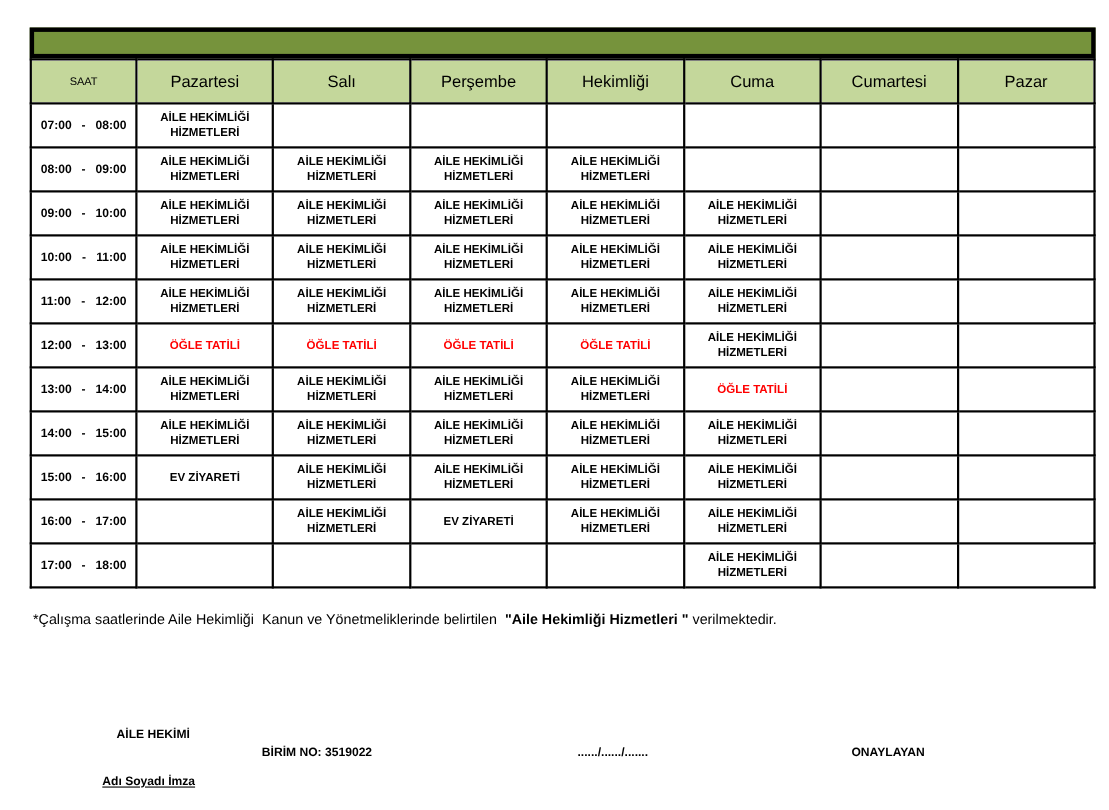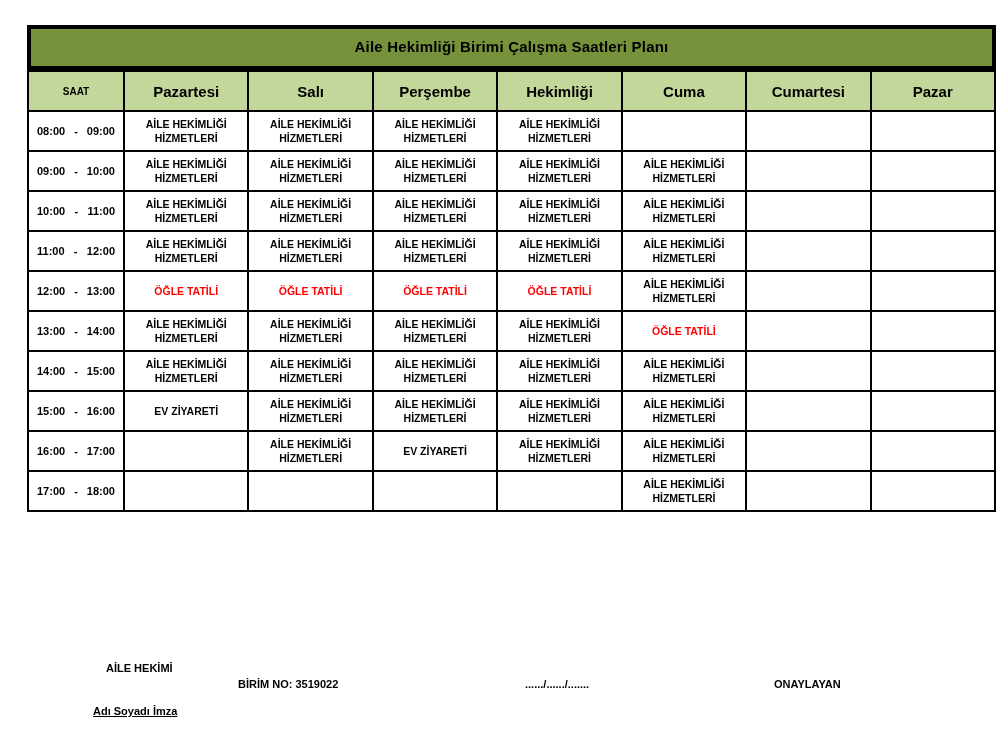--- a/index.html
+++ b/index.html
@@ -20,21 +20,21 @@
   .title-line2{font-size:22px;font-weight:700;margin-top:2px;letter-spacing:.3px;}
 
   table.schedule{border-collapse:collapse;width:100%;table-layout:fixed;}
   table.schedule th, table.schedule td{
     border:2px solid var(--border);
     height:40px;
     padding:0;
     overflow:hidden;
     box-sizing:border-box;
   }
-  table.schedule thead th{background:var(--header-bg);font-weight:700;margin-left:16px;}
+  table.schedule thead th{background:var(--header-bg);font-weight:400;margin-left:16px;}
   th.saat-h{font-size:10px;}
   th.day-h{font-size:15px;}
   td.time-cell{vertical-align:middle;}
   .time-wrap{
     display:flex;justify-content:space-between;align-items:center;
     padding:0 8px;font-weight:700;font-size:11px;
   }
   td.cell{
     font-weight:700;font-size:10.5px;text-align:center;vertical-align:middle;
     line-height:1.35;padding:0 10px;
@@ -53,21 +53,20 @@
   .sig-unit{left:238px;top:678px;}
   .sig-date{left:525px;top:678px;}
   .sig-approver{left:774px;top:678px;}
   .sig-name{left:93px;top:705px;text-decoration:underline;}
 </style>
 </head>
 <body style="--title-bg: #76933C; --header-bg: #C4D79B; --lunch-red: #FF0000; --border: #000000;">
 
 <div class="doc">
   <div class="title-band">
-    <div class="title-line1">Aile Hekimliği Birimi Çalışma Saatleri Planı</div>
   </div>
 
   <table class="schedule">
     <colgroup>
       <col style="width:96px">
       <col>
         <col>
         <col>
         <col>
         <col>
@@ -83,20 +82,36 @@
           <th class="day-h">Hekimliği</th>
           <th class="day-h">Cuma</th>
           <th class="day-h">Cumartesi</th>
           <th class="day-h">Pazar</th>
         </tr>
       </thead>
     <tbody>
         <tr>
           <td class="time-cell">
             <div class="time-wrap">
+              <span>07:00</span>
+              <span>-</span>
+              <span>08:00</span>
+            </div>
+          </td>
+          <td class="cell">AİLE HEKİMLİĞİ HİZMETLERİ</td>
+          <td class="cell"></td>
+          <td class="cell"></td>
+          <td class="cell"></td>
+          <td class="cell"></td>
+          <td class="cell"></td>
+          <td class="cell"></td>
+        </tr>
+        <tr>
+          <td class="time-cell">
+            <div class="time-wrap">
               <span>08:00</span>
               <span>-</span>
               <span>09:00</span>
             </div>
           </td>
           <td class="cell">AİLE HEKİMLİĞİ HİZMETLERİ</td>
           <td class="cell">AİLE HEKİMLİĞİ HİZMETLERİ</td>
           <td class="cell">AİLE HEKİMLİĞİ HİZMETLERİ</td>
           <td class="cell">AİLE HEKİMLİĞİ HİZMETLERİ</td>
           <td class="cell"></td>
@@ -243,19 +258,20 @@
           <td class="cell"></td>
           <td class="cell"></td>
           <td class="cell"></td>
           <td class="cell">AİLE HEKİMLİĞİ HİZMETLERİ</td>
           <td class="cell"></td>
           <td class="cell"></td>
         </tr>
       </tbody>
   </table>
 
+  <p class="note"><span class="pre">*Çalışma saatlerinde Aile Hekimliği  Kanun ve Yönetmeliklerinde belirtilen  </span><span class="bold">"Aile Hekimliği Hizmetleri "</span><span> verilmektedir.</span></p>
 </div>
 
 <div class="sig sig-doctor">AİLE HEKİMİ</div>
 <div class="sig sig-unit">BİRİM NO: 3519022</div>
 <div class="sig sig-date">....../....../.......</div>
 <div class="sig sig-approver">ONAYLAYAN</div>
 <div class="sig sig-name">Adı Soyadı İmza</div>
 
 </body></html>

